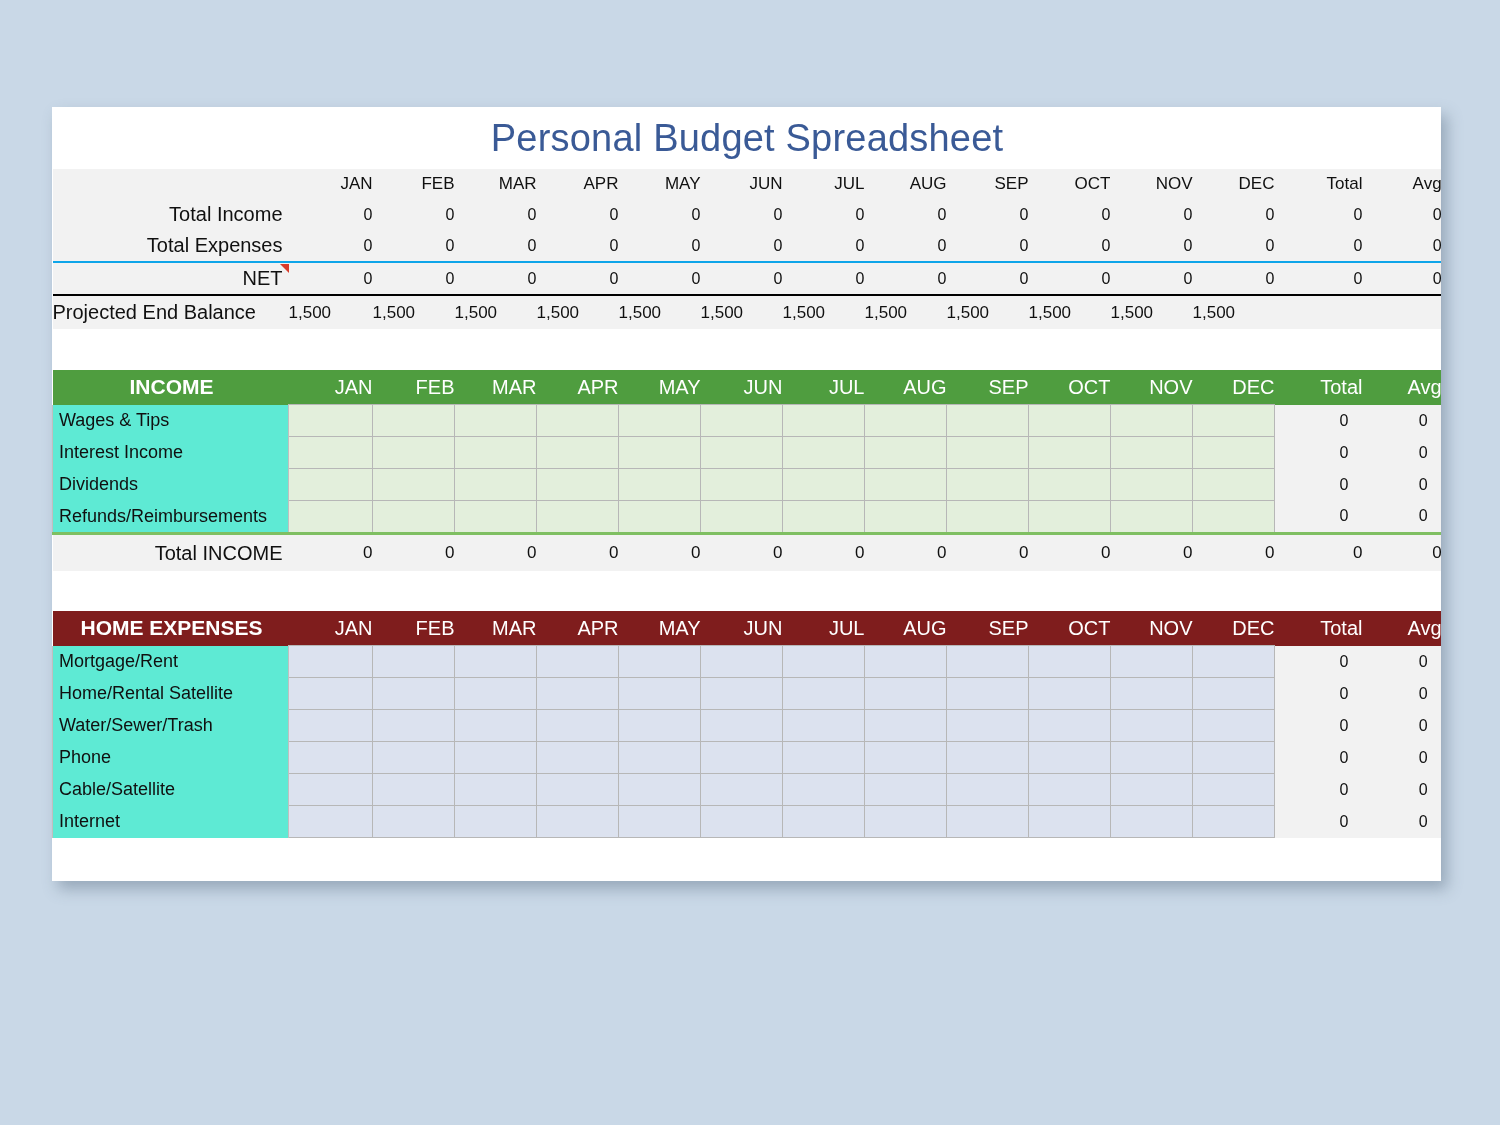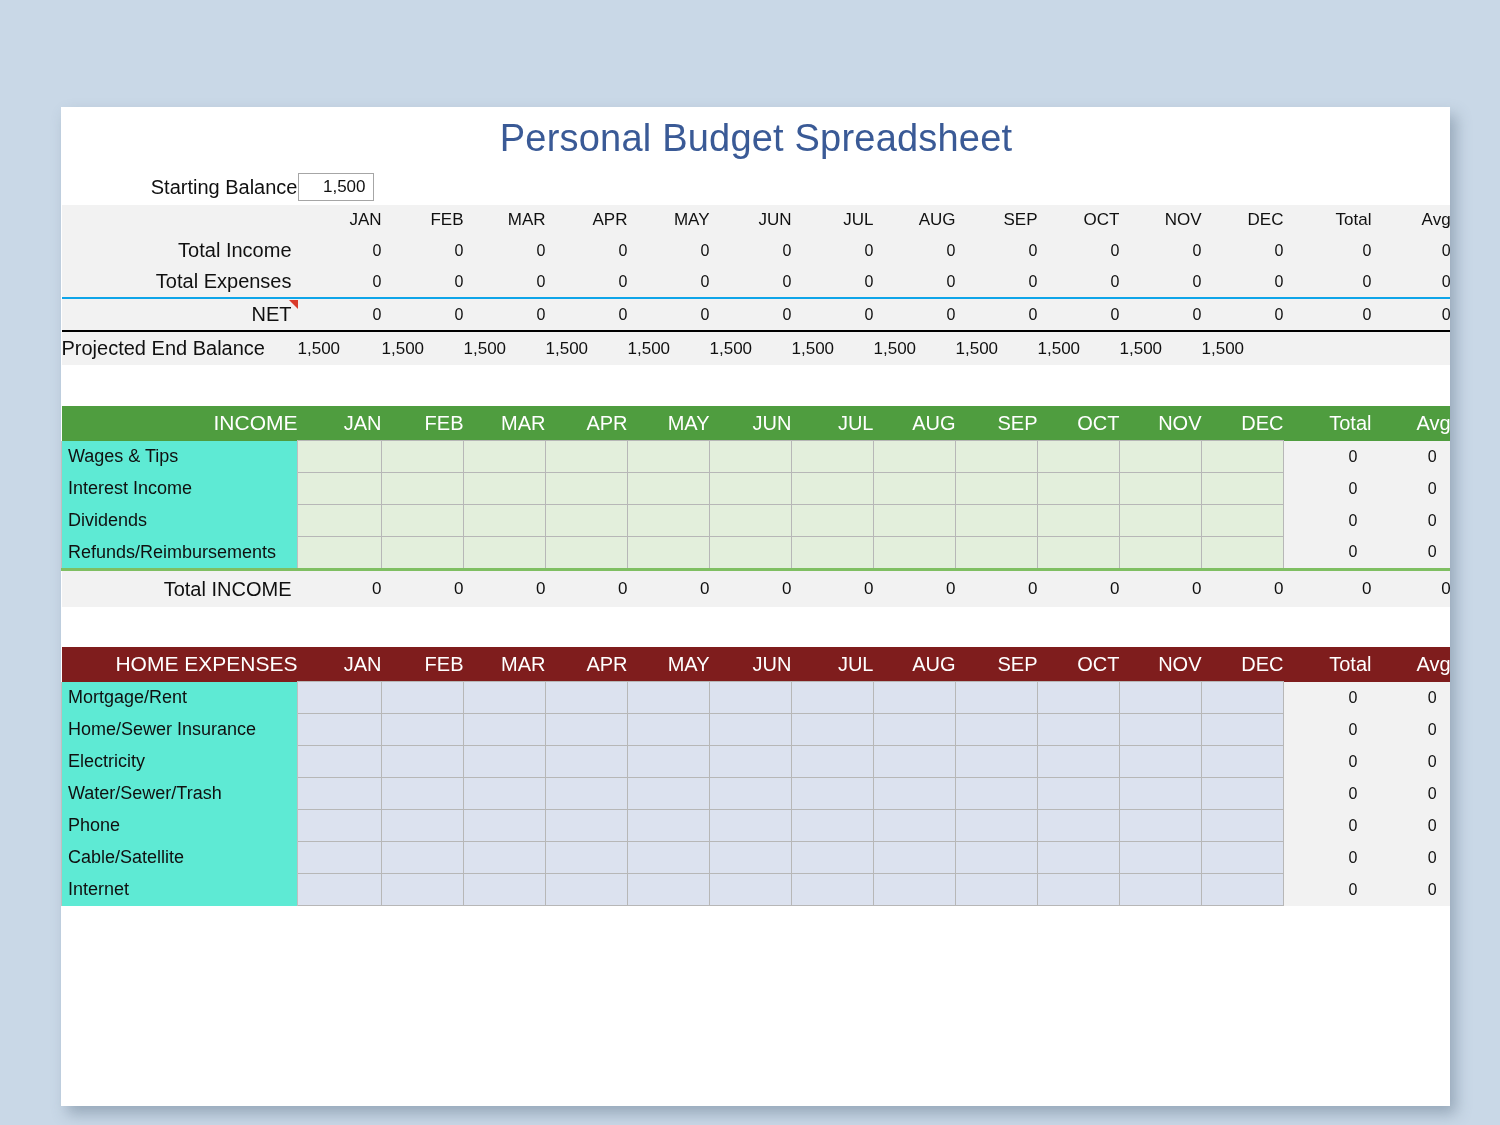--- a/index.html
+++ b/index.html
@@ -9,24 +9,24 @@
   body {
     width: 1500px;
     height: 1125px;
     background: #c9d8e7;
     font-family: "Liberation Sans", sans-serif;
     overflow: hidden;
   }
 
   #sheet {
     position: absolute;
-    left: 61px;
+    left: 52px;
     top: 107px;
     width: 1389px;
-    height: 999px;
+    height: 774px;
     background: #ffffff;
     box-shadow: 6px 8px 14px rgba(90, 110, 130, 0.45);
     overflow: hidden;
   }
 
   table.grid {
     border-collapse: collapse;
     table-layout: fixed;
     width: 1389px;
     font-size: 15px;
@@ -138,23 +138,24 @@
   .sect-head td {
     height: 34px;
     color: #ffffff;
     font-weight: bold;
     font-size: 20px;
     vertical-align: middle;
     text-align: right;
     padding-right: 14px;
   }
   .sect-head td.name {
-    text-align: right;
+    text-align: center;
     padding-left: 2px;
     font-size: 21px;
+    font-weight: bold;
   }
   .sect-head.income td { background: #4f9d3f; }
   .sect-head.expense td { background: #7f1d1d; margin-top: 40px; }
 
   
   .drow td { height: 31px; vertical-align: middle; }
   .drow td.name {
     background: #5eead4;
     text-align: left;
     padding-left: 6px;
@@ -213,25 +214,20 @@
         <col style="width:82px">
       <col style="width:82px">
         <col style="width:82px">
         <col style="width:82px">
       <col style="width:88px">
         <col style="width:79px">
     </colgroup>
     <tbody id="grid-body">
         <tr class="title-row">
           <td colspan="15" class="page-title">Personal Budget Spreadsheet</td>
-        </tr>
-        <tr class="sb-row">
-          <td class="sb-label">Starting Balance</td>
-          <td class="sb-value-wrap" colspan="2"><span class="sb-box">1,500</span></td>
-          <td colspan="12"></td>
         </tr>
         <tr class="sum-head">
           <td class="lbl"></td>
           <td>JAN</td>
           <td>FEB</td>
           <td>MAR</td>
           <td>APR</td>
           <td>MAY</td>
           <td>JUN</td>
           <td>JUL</td>
@@ -447,38 +443,21 @@
           <td class="cell"></td>
           <td class="cell"></td>
           <td class="cell"></td>
           <td class="cell"></td>
           <td class="cell"></td>
           <td class="cell"></td>
           <td class="tot">0</td>
           <td class="tot">0</td>
         </tr>
         <tr class="drow exp">
-          <td class="name">Home/Sewer Insurance</td>
-          <td class="cell"></td>
-          <td class="cell"></td>
-          <td class="cell"></td>
-          <td class="cell"></td>
-          <td class="cell"></td>
-          <td class="cell"></td>
-          <td class="cell"></td>
-          <td class="cell"></td>
-          <td class="cell"></td>
-          <td class="cell"></td>
-          <td class="cell"></td>
-          <td class="cell"></td>
-          <td class="tot">0</td>
-          <td class="tot">0</td>
-        </tr>
-        <tr class="drow exp">
-          <td class="name">Electricity</td>
+          <td class="name">Home/Rental Satellite</td>
           <td class="cell"></td>
           <td class="cell"></td>
           <td class="cell"></td>
           <td class="cell"></td>
           <td class="cell"></td>
           <td class="cell"></td>
           <td class="cell"></td>
           <td class="cell"></td>
           <td class="cell"></td>
           <td class="cell"></td>

